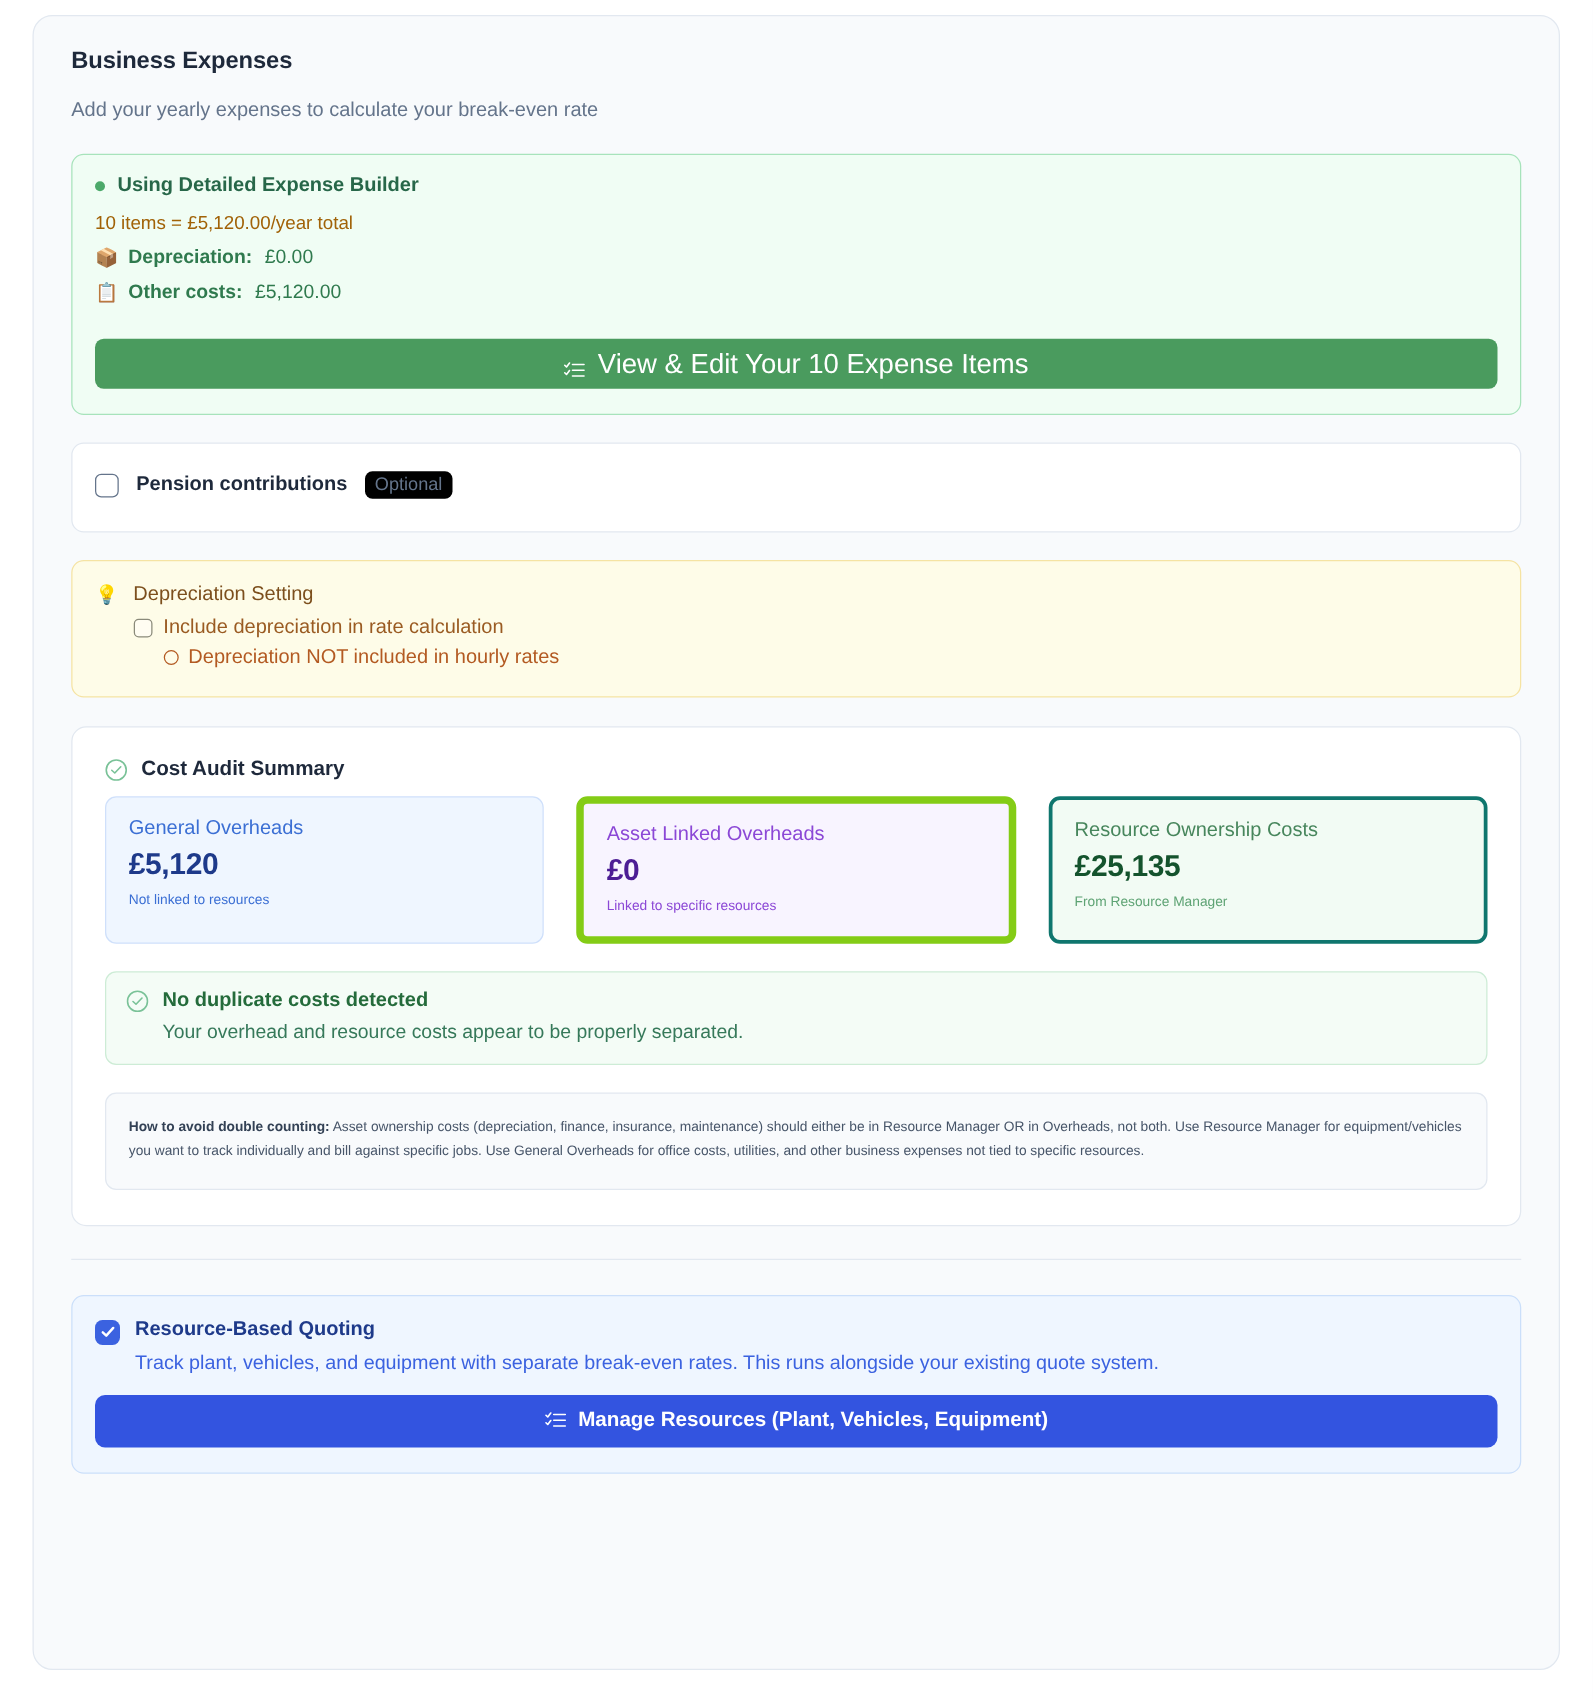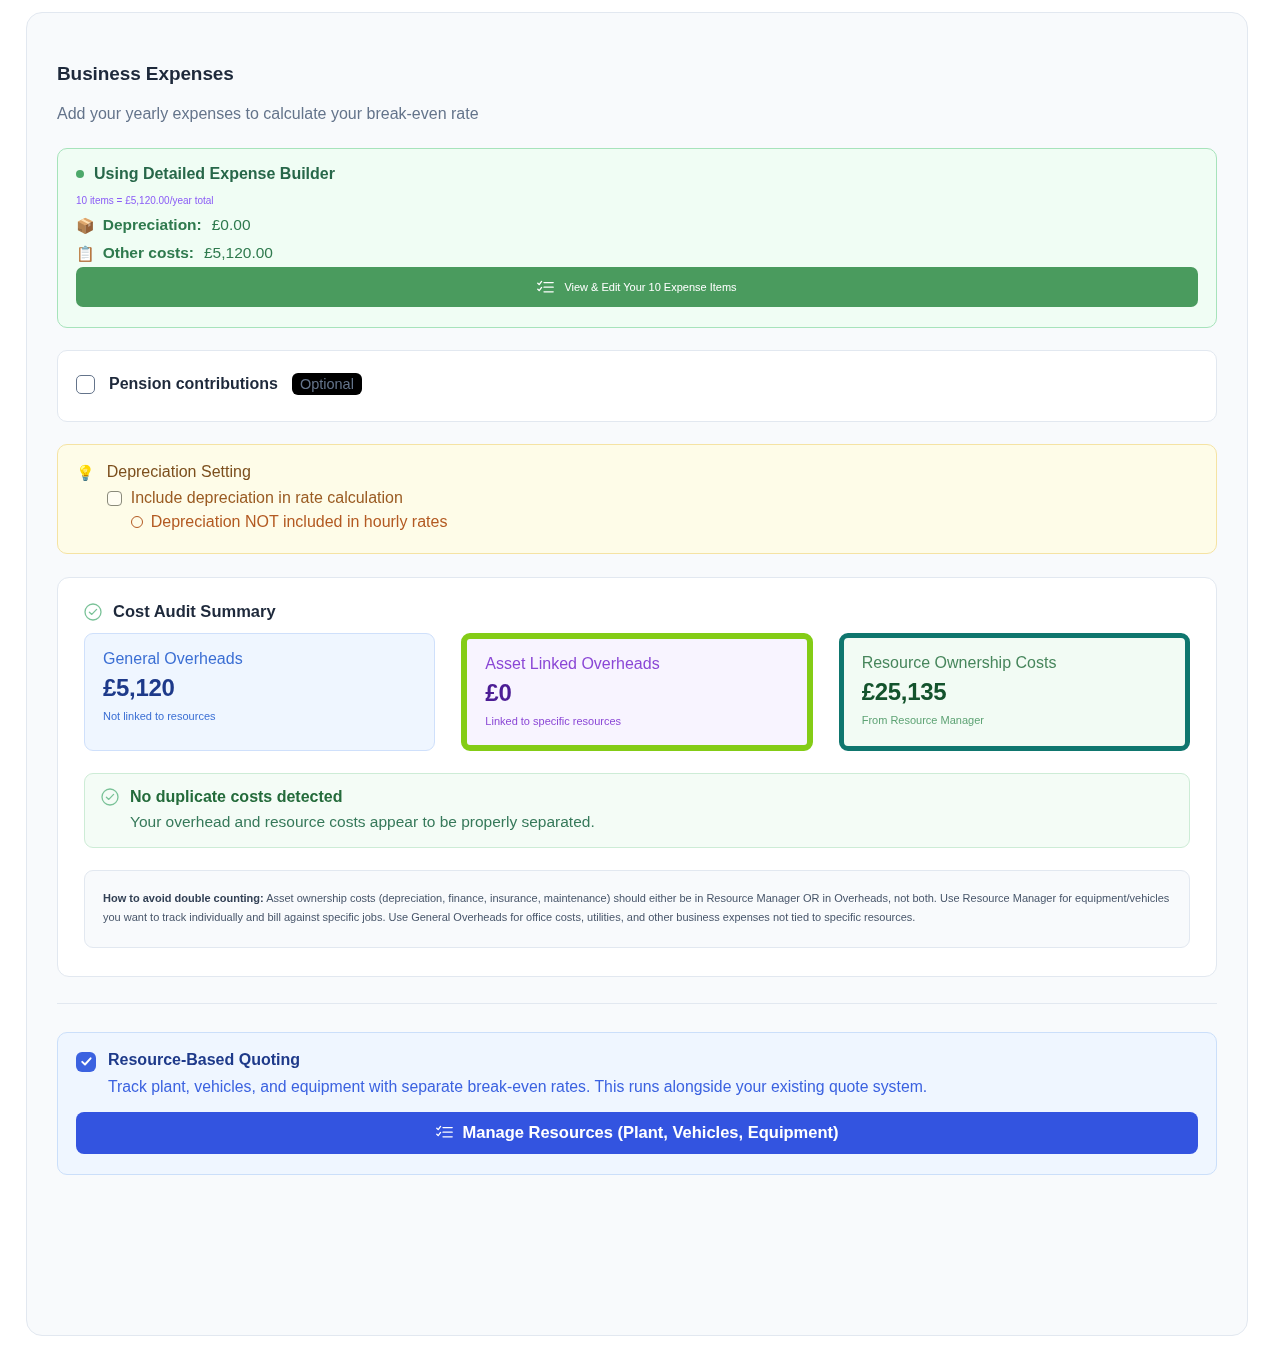--- a/index.html
+++ b/index.html
@@ -15,21 +15,21 @@
     width: 1274px;
     height: 1360px;
     padding: 12px 26px 24px 26px;
     background: #ffffff;
   }
 
   .outer-card {
     background: #f8fafc;
     border: 1px solid #e2e8f0;
     border-radius: 16px;
-    padding: 50px 30px 30px 30px;
+    padding: 25px 30px 30px 30px;
     height: 100%;
   }
 
   
   .page-title {
     font-size: 19px;
     font-weight: bold;
     color: #1e293b;
     letter-spacing: -0.1px;
   }
@@ -55,44 +55,44 @@
     font-weight: bold;
     color: #276749;
   }
   .dot-green {
     width: 8px; height: 8px; border-radius: 50%;
     background: #4ca96a; display: inline-block;
     flex: none;
   }
   .builder-sub {
     margin-top: 12px;
-    font-size: 10px;
-    color: #8b5cf6;
+    font-size: 15px;
+    color: #a16207;
   }
   .builder-line {
     margin-top: 10px;
     font-size: 15.5px;
     color: #2f7a4e;
     display: flex;
     align-items: center;
     gap: 8px;
   }
   .builder-line .emoji { font-size: 15px; line-height: 1; }
   .builder-line .lbl { font-weight: bold; }
   .builder-line .val { margin-left: 2px; }
 
   .btn-green {
-    margin-top: 5px;
+    margin-top: 28px;
     width: 100%;
     background: #4a9b5e;
     border: none;
     border-radius: 7px;
     height: 40px;
     color: #ffffff;
-    font-size: 11px;
+    font-size: 22px;
     font-family: "Liberation Sans", sans-serif;
     display: flex;
     align-items: center;
     justify-content: center;
     gap: 10px;
     cursor: pointer;
   }
 
   
   .ico-checklist { display:inline-block; width:17px; height:15px; flex:none; }
@@ -206,21 +206,21 @@
     padding: 16px 18px 18px 18px;
   }
   .stat .t { font-size: 16px; }
   .stat .v { font-size: 24px; font-weight: bold; margin-top: 6px; letter-spacing: -0.3px; }
   .stat .s { font-size: 11px; margin-top: 8px; }
 
   .stat-blue   { background:#eff6ff; border:1px solid #cfe0fb; }
   .stat-blue   .t { color:#3b6fd4; } .stat-blue .v { color:#1e3a8a; } .stat-blue .s { color:#3b6fd4; }
   .stat-purple { background:#f8f4ff; border:6px solid #84cc16; }
   .stat-purple .t { color:#8b47d6; } .stat-purple .v { color:#4c1d95; } .stat-purple .s { color:#8b47d6; }
-  .stat-green  { background:#f2fbf4; border:5px solid #0f766e; }
+  .stat-green  { background:#f2fbf4; border:3px solid #0f766e; }
   .stat-green  .t { color:#47865c; } .stat-green .v { color:#14532d; } .stat-green .s { color:#5ea374; }
 
   .dup-banner {
     margin-top: 22px;
     background: #f4fcf6;
     border: 1px solid #cdecd6;
     border-radius: 9px;
     padding: 14px 16px 16px 16px;
     display: flex;
     gap: 11px;

